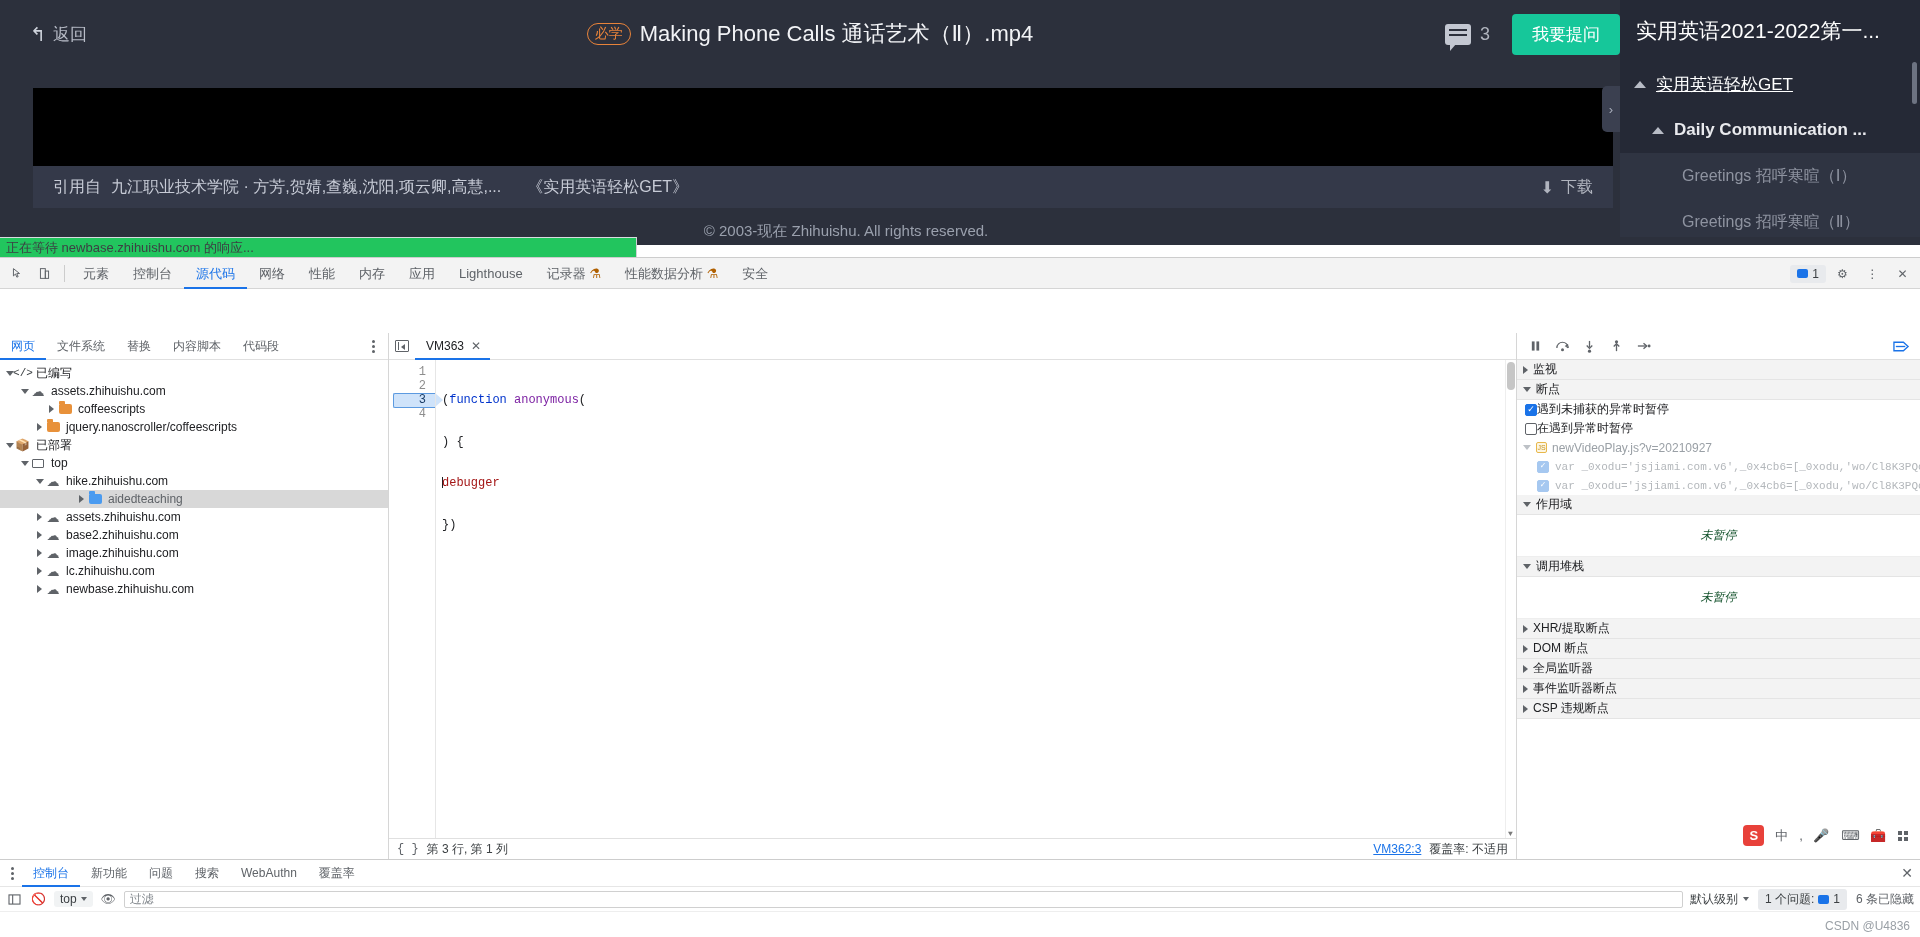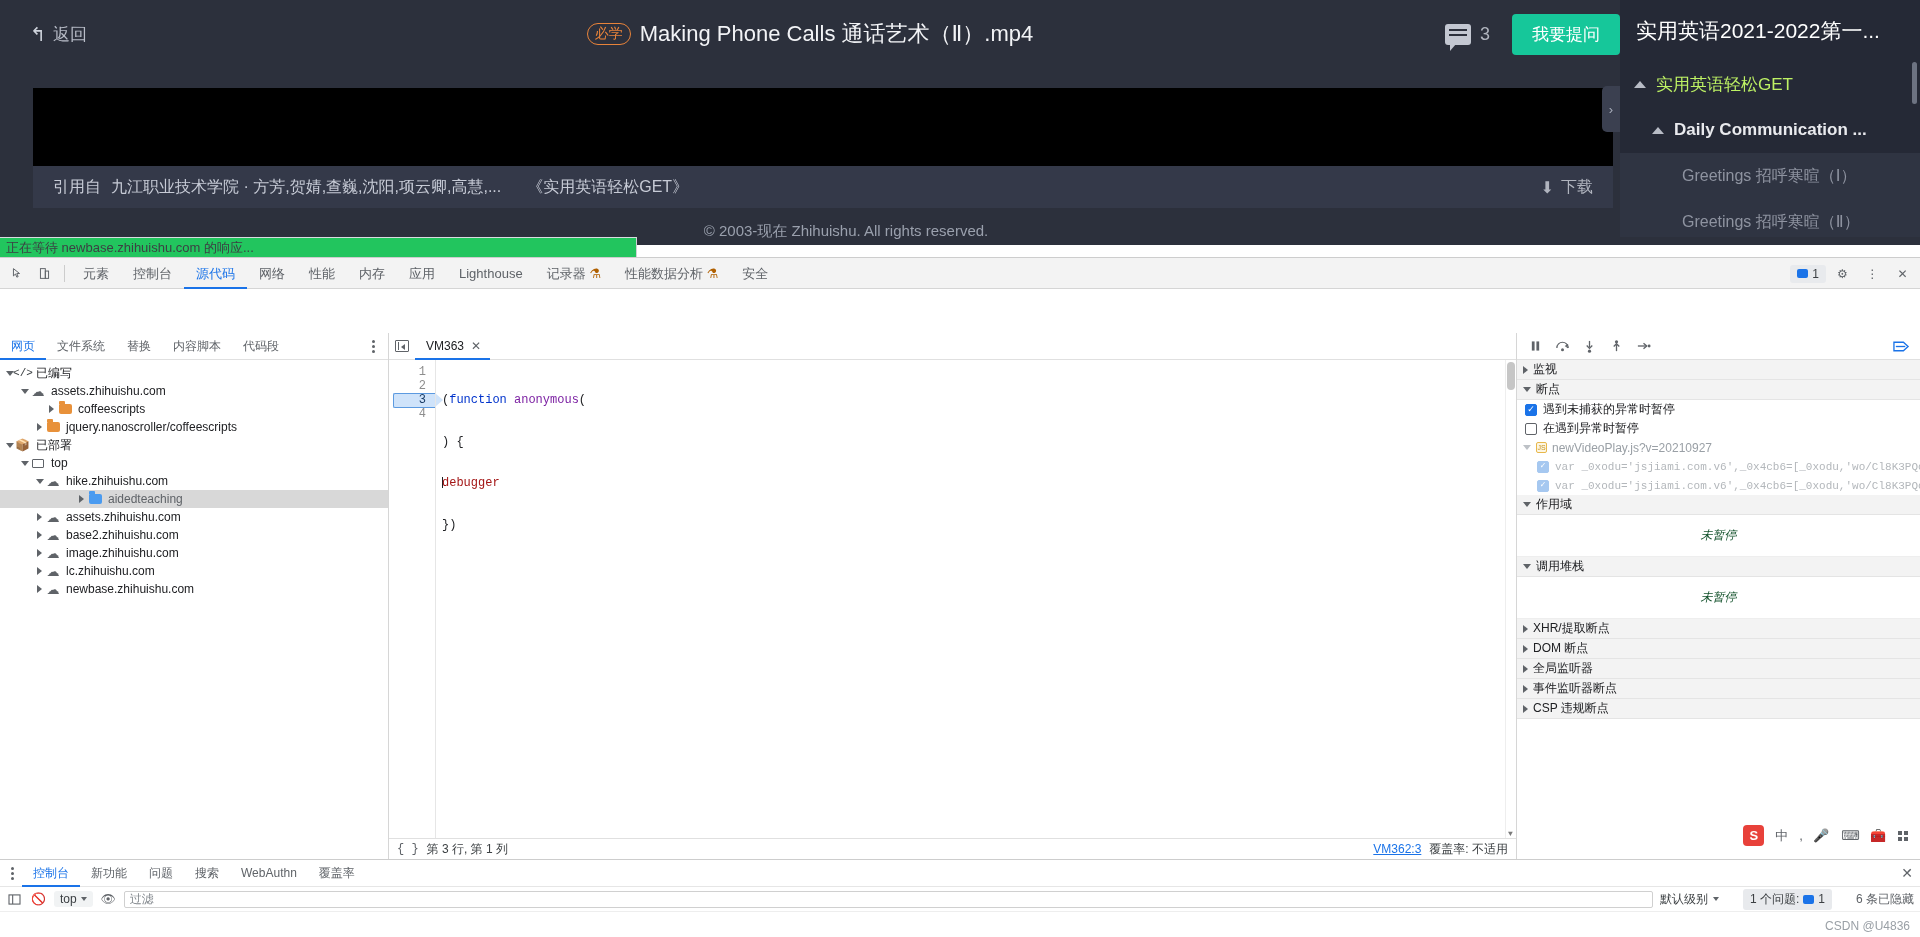--- a/index.html
+++ b/index.html
@@ -88,21 +88,21 @@
   #course-panel {
     position: absolute; right: 0; top: 0; width: 300px; height: 237px;
     background: #252936; overflow: hidden; z-index: 4;
   }
   .course-title {
     color: #fff; font-size: 21px; padding: 17px 16px 0 16px;
     white-space: nowrap; overflow: hidden;
   }
   .course-tree { padding-top: 16px; }
   .ct-row { display: flex; align-items: center; height: 46px; font-size: 17px; }
-  .ct-l1 { padding-left: 14px; color: #bef264; }
+  .ct-l1 { padding-left: 14px; color: #ffffff; text-decoration: underline; }
   .ct-l2 { padding-left: 32px; color: #e9eaee; font-weight: bold; }
   .ct-l3 { padding-left: 62px; color: #8e93a0; font-size: 16px; }
   .ct-row.active { background: #2f3442; }
   .caret-up {
     width: 0; height: 0; border-left: 6px solid transparent;
     border-right: 6px solid transparent; border-bottom: 7px solid #b8bcc6;
     margin-right: 10px; flex: 0 0 auto;
   }
   .panel-scroll {
     position: absolute; right: 3px; top: 62px; width: 5px; height: 42px;
@@ -288,21 +288,21 @@
   .dbtn.blue { color: #1a73e8; }
   .dbg-right { margin-left: auto; display: flex; align-items: center; gap: 2px; padding-right: 6px;}
   .sect-head {
     height: 20px; display: flex; align-items: center; gap: 5px;
     background: #f3f3f3; border-bottom: 1px solid #e4e4e4;
     font-size: 12px; color: #202124; padding-left: 6px; cursor: pointer;
   }
   .sec-tri-r { width:0;height:0;border-top:4px solid transparent;border-bottom:4px solid transparent;border-left:5px solid #5f6368;}
   .sec-tri-d { width:0;height:0;border-left:4px solid transparent;border-right:4px solid transparent;border-top:5px solid #5f6368;}
   .bp-row {
-    height: 19px; display: flex; align-items: center; gap: 6px; padding-left: 8px;
+    height: 19px; display: flex; align-items: center; gap: 0; padding-left: 8px;
     font-size: 12px; color: #202124;
   }
   .cbx {
     width: 12px; height: 12px; border: 1px solid #5f6368; border-radius: 2px;
     display: inline-flex; align-items: center; justify-content: center; flex: 0 0 auto;
     background: #fff;
   }
   .cbx.on { background: #1a73e8; border-color: #1a73e8; }
   .cbx.on::after { content: "✓"; color: #fff; font-size: 9px; line-height: 1; }
   .cbx.dim { background: #a6c8f0; border-color: #a6c8f0; }
@@ -364,21 +364,21 @@
   .ctx-select {
     display: inline-flex; align-items: center; gap: 4px; background: #f1f3f4;
     border-radius: 3px; padding: 1px 6px; cursor: pointer; color: #3c4043;
   }
   .mini-tri { width:0;height:0;border-left:3.5px solid transparent;border-right:3.5px solid transparent;border-top:4.5px solid #5f6368;}
   .filter-box {
     flex: 1; height: 17px; border: 1px solid #d0d0d0; border-radius: 2px;
     font-size: 12px; padding: 0 5px; color: #80868b; display: flex; align-items: center;
     background: #fff;
   }
-  .cc-right { display: flex; align-items: center; gap: 24px; margin-left: auto; }
+  .cc-right { display: flex; align-items: center; gap: 9px; margin-left: auto; }
   .lvl-select { display:inline-flex;align-items:center;gap:5px;cursor:pointer;color:#3c4043;}
   .hidden-count { color: #5f6368; }
   .console-prompt {
     height: 20px; display: flex; align-items: center; padding-left: 7px;
     font-family: "Liberation Mono", monospace; font-size: 12px; color: #1a73e8;
   }
 
   
   .bottom-bar {
     position: absolute; left: 0; bottom: 0; width: 1920px; height: 22px;

